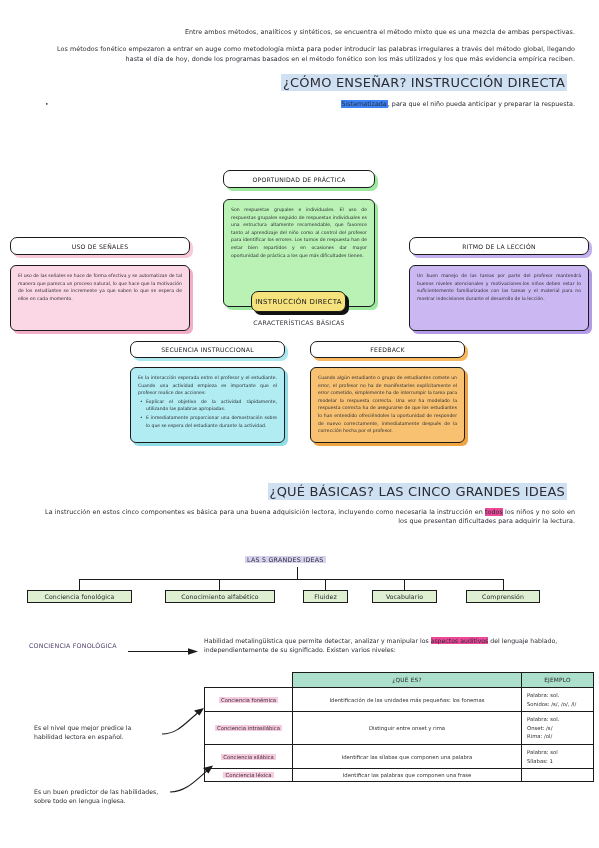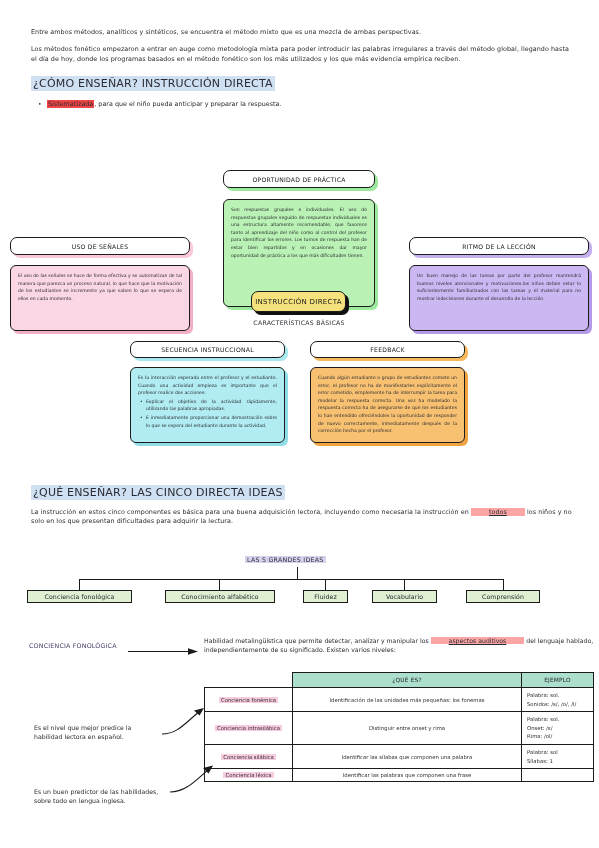--- a/index.html
+++ b/index.html
@@ -7,29 +7,29 @@
     width:599px;height:848px;
     background:#ffffff;
     font-family:"DejaVu Sans","Liberation Sans",sans-serif;
     color:#23242b;
     overflow:hidden;
     position:relative;
   }
   .page{position:relative;width:599px;height:848px;padding:0;box-sizing:border-box;}
 
   
-  .prose{position:absolute;left:31px;right:24px;}
+  .prose{position:absolute;left:38px;right:24px;text-align:right;}
   p.body{
     font-size:6.4px;line-height:9.4px;margin:0 0 8px 0;
     letter-spacing:.05px;color:#2b2c33;
   }
-  .hl-purple{background:#ef4444;padding:0 1px;}
-  .hl-pink{background:#fca5a5;padding:0 18px;text-decoration:underline;}
+  .hl-purple{background:#3b82f6;padding:0 1px;}
+  .hl-pink{background:#ec4899;padding:0 0;}
   h2.heading{
-    font-size:11px;font-weight:400;margin:0 0 8px 0;
+    font-size:13px;font-weight:400;margin:0 8px 8px 0;
     letter-spacing:.2px;color:#2b2c33;
     display:inline-block;background:#cfe0f2;padding:1px 2px;
   }
   ul.bullets{margin:0 0 8px 0;padding:0 0 0 16px;list-style:none;}
   ul.bullets li{
     font-size:6.4px;line-height:10px;color:#2b2c33;position:relative;margin-bottom:1.5px;
   }
   ul.bullets li:before{
     content:"•";position:absolute;left:-9px;top:-.5px;font-size:6px;color:#2b2c33;
   }
@@ -164,21 +164,21 @@
     <div class="title-shadow" style="left:313px;top:176px;width:155px;height:17px;background:#f7b85c;"></div>
     <div class="dbox title-pill" style="left:310px;top:173px;width:155px;height:17px;">FEEDBACK</div>
 
     <div class="card-shadow" style="left:313px;top:202px;width:155px;height:76px;background:#efa341;"></div>
     <div class="dbox para-card" style="left:310px;top:199px;width:155px;height:76px;background:#f8c171;">
       <span>Cuando algún estudiante o grupo de estudiantes comete un error, el profesor no ha de manifestarles explícitamente el error cometido, simplemente ha de interrumpir la tarea para modelar la respuesta correcta. Una vez ha modelado la respuesta correcta ha de asegurarse de que los estudiantes lo han entendido ofreciéndoles la oportunidad de responder de nuevo correctamente, inmediatamente después de la corrección hecha por el profesor.</span>
     </div>
   </div>
 
   <div class="prose" style="top:481px;">
-    <h2 class="heading">¿QUÉ ENSEÑAR? LAS CINCO DIRECTA IDEAS</h2>
+    <h2 class="heading">¿QUÉ BÁSICAS? LAS CINCO GRANDES IDEAS</h2>
     <p class="body"><span>La instrucción en estos cinco componentes es básica para una buena adquisición lectora, incluyendo como necesaria la instrucción en </span><span class="hl-pink">todos</span><span> los niños y no solo en los que presentan dificultades para adquirir la lectura.</span></p>
   </div>
 
   <div class="tree">
     <div class="tree-title" style="left:245px;top:0px;">LAS 5 GRANDES IDEAS</div>
 
     <div class="tline" style="left:297px;top:11px;width:1.2px;height:13px;"></div>
 
     <div class="tline" style="left:79px;top:23px;width:425px;height:1.2px;"></div>
 

